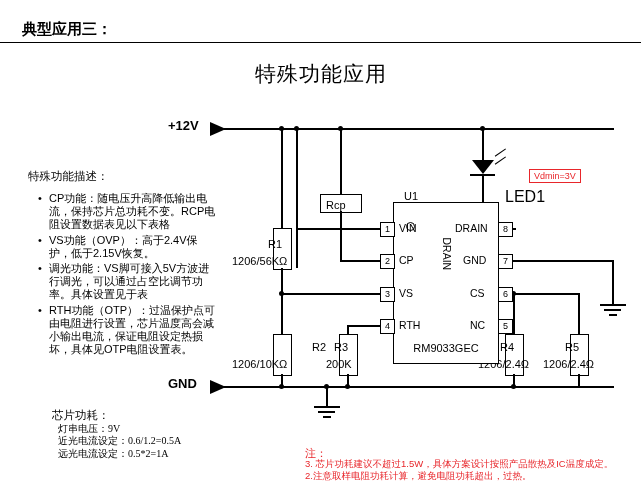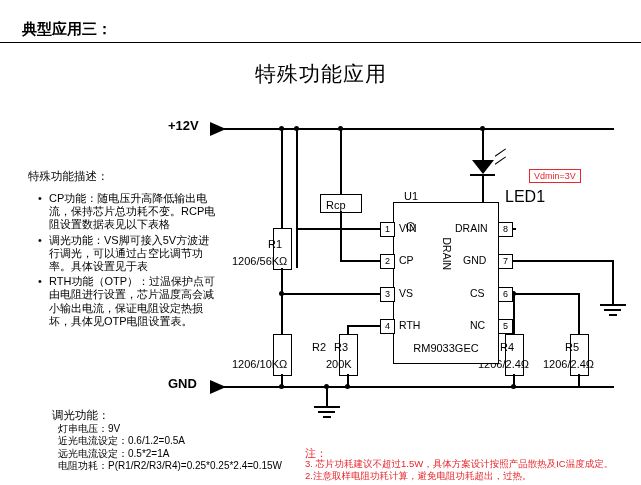--- a/index.html
+++ b/index.html
@@ -11,21 +11,21 @@
   #diagram-title{left:255px;top:48px;font-size:21px;color:#000;letter-spacing:1px;}
 
   
   #desc-head{left:28px;top:157px;font-size:11.5px;color:#000;}
   #desc-list{position:absolute;left:30px;top:172px;width:180px;margin:8px;padding:0;list-style:none;}
   #desc-list li{position:relative;padding-left:11px;font-size:11px;line-height:13.2px;color:#000;margin-bottom:2px;}
   #desc-list li:before{content:"\2022";position:absolute;left:0;top:0;font-size:11px;}
 
   
   #params-head{left:52px;top:396px;font-size:11.5px;color:#000;}
-  #params-list{position:absolute;left:58px;top:411px;width:300px;}
+  #params-list{position:absolute;left:58px;top:411px;width:300px;font-family:Liberation Serif, serif;}
   #params-list div{font-size:10px;line-height:12.4px;color:#000;white-space:pre;}
 
   
   #notes-head{left:305px;top:434px;font-size:11px;color:#e8262b;}
   #notes-list{position:absolute;left:305px;top:446px;width:330px;}
   #notes-list div{font-size:9.5px;line-height:11.6px;color:#e8262b;white-space:pre;}
 
   
   .w{position:absolute;background:#000;}
   .wh{height:1.6px;}
@@ -73,30 +73,30 @@
 
 <div class="page">
 
   <div class="t" id="doc-title">典型应用三：</div>
   <div id="title-rule"></div>
   <div class="t" id="diagram-title">特殊功能应用</div>
 
   <div class="t" id="desc-head">特殊功能描述：</div>
   <ul id="desc-list">
     <li>CP功能：随电压升高降低输出电流，保持芯片总功耗不变。RCP电阻设置数据表见以下表格</li>
+    <li>VS功能（OVP）：高于2.4V保护，低于2.15V恢复。</li>
     <li>调光功能：VS脚可接入5V方波进行调光，可以通过占空比调节功率。具体设置见于表</li>
     <li>RTH功能（OTP）：过温保护点可由电阻进行设置，芯片温度高会减小输出电流，保证电阻设定热损坏，具体见OTP电阻设置表。</li>
   </ul>
 
-  <div class="t" id="params-head">调光功能：</div>
+  <div class="t" id="params-head">芯片功耗：</div>
   <div id="params-list">
     <div>灯串电压：9V</div>
     <div>近光电流设定：0.6/1.2=0.5A</div>
     <div>远光电流设定：0.5*2=1A</div>
-    <div>电阻功耗：P(R1/R2/R3/R4)=0.25*0.25*2.4=0.15W</div>
   </div>
 
   <div class="t" id="notes-head">注：</div>
   <div id="notes-list">
     <div>3. 芯片功耗建议不超过1.5W，具体方案设计按照产品散热及IC温度成定。</div>
     <div>2.注意取样电阻功耗计算，避免电阻功耗超出，过热。</div>
   </div>
 
   <div class="w wh" style="left:224px;top:116px;width:390px;"></div>
   <div class="term" style="left:210px;top:110px;"></div>

